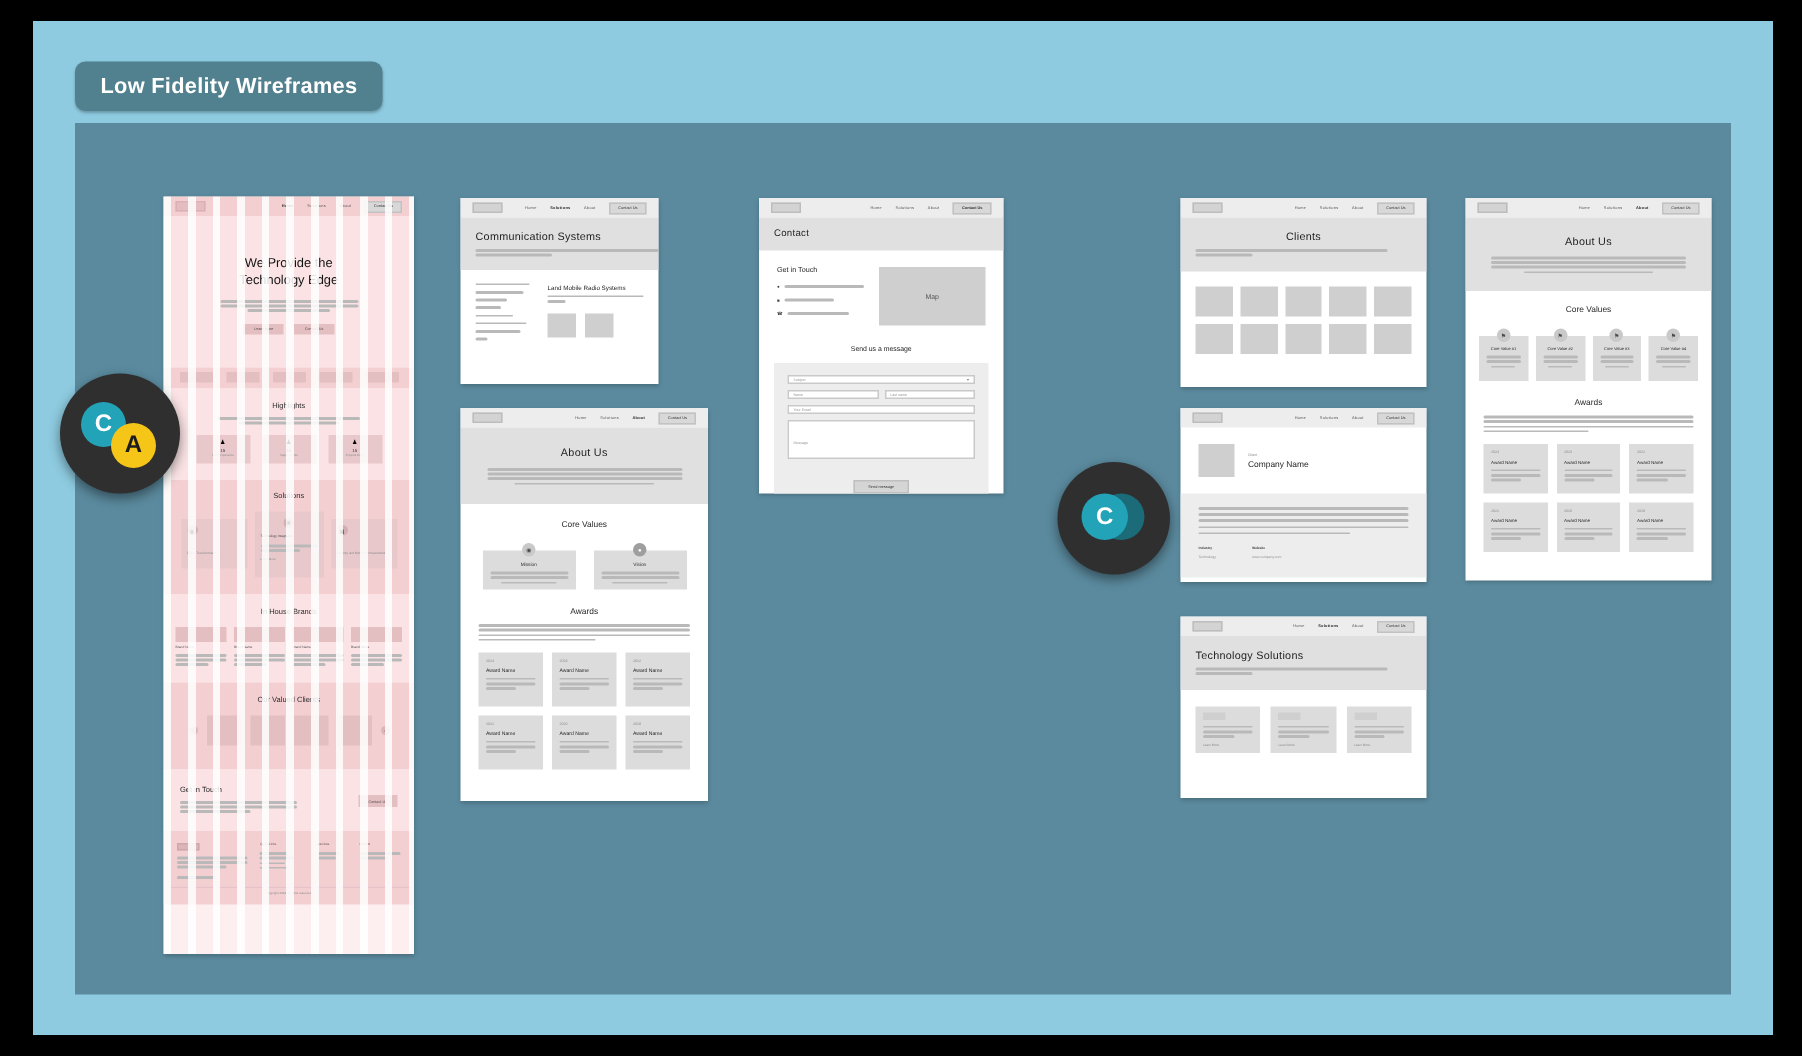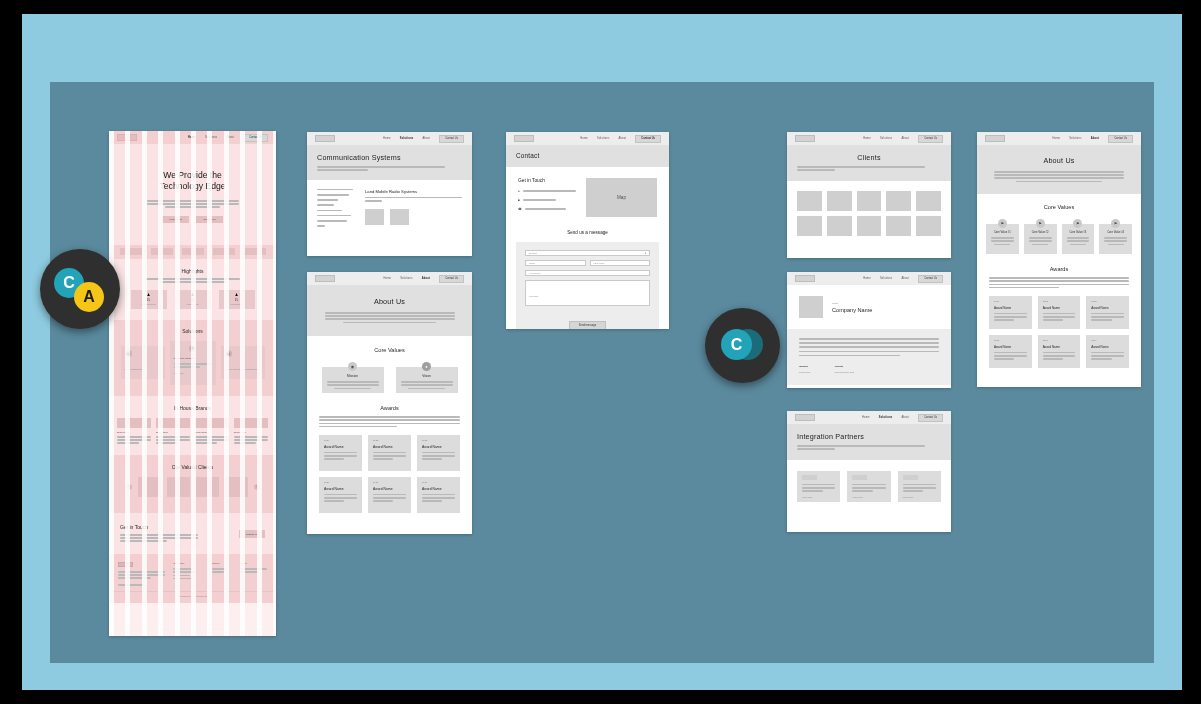--- a/index.html
+++ b/index.html
@@ -81,20 +81,23 @@
             align-items:center; justify-content:center;
             font-weight:bold; color:#fff; }
 
   .tiny { font-size:2.3px; color:#8d8d8d; line-height:1.5; }
 </style>
 </head>
 <body>
 
 <div id="canvas">
 
+  <div id="title-chip">
+    <span>Low Fidelity Wireframes</span>
+  </div>
 
   <div id="board"></div>
 
   <div class="wf" id="p1">
     <div class="grid-overlay"></div>
 
     <div class="pnav">
       <div class="wf-logo"></div>
       <div class="wf-nav-links">
         <span class="wf-nav-link active">Home</span>
@@ -275,21 +278,21 @@
             <i></i>
             <i style="width:70%;"></i>
           </div>
       </div>
     </div>
     <div class="band-b" style="text-align:center;padding-bottom:5px;border-top:1px solid #e7c3c7;">
       <div class="tiny" style="font-size:2px;padding-top:3px;">Copyright 2024 All rights reserved.</div>
     </div>
   </div>
 
-  <div class="wf" style="left:285px;top:118px;width:165px;height:124px;">
+  <div class="wf" style="left:285px;top:118px;width:132px;height:124px;">
     <div class="wf-nav">
       <div class="wf-logo"></div>
       <div class="wf-nav-links">
         <span class="wf-nav-link">Home</span>
         <span class="wf-nav-link active">Solutions</span>
         <span class="wf-nav-link">About</span>
         <span class="wf-nav-cta">Contact Us</span>
       </div>
     </div>
     <div class="wf-hero" style="padding:8px 10px 9px;">
@@ -580,21 +583,21 @@
     <div class="wf-nav">
       <div class="wf-logo"></div>
       <div class="wf-nav-links">
         <span class="wf-nav-link">Home</span>
         <span class="wf-nav-link active">Solutions</span>
         <span class="wf-nav-link">About</span>
         <span class="wf-nav-cta">Contact Us</span>
       </div>
     </div>
     <div class="wf-hero" style="padding:8px 10px 10px;">
-      <div class="wf-h1">Integration Partners</div>
+      <div class="wf-h1">Technology Solutions</div>
       <div class="lines" style="margin-top:4px;width:128px;">
           <i></i>
           <i style="width:30%;"></i>
         </div>
     </div>
     <div style="display:flex;gap:7px;padding:11px 10px;">
       <div class="card card-pad" style="flex:1;height:31px;">
         <div class="ph" style="width:15px;height:5px;"></div>
         <div class="lines" style="margin-top:4px;">
             <i></i>

